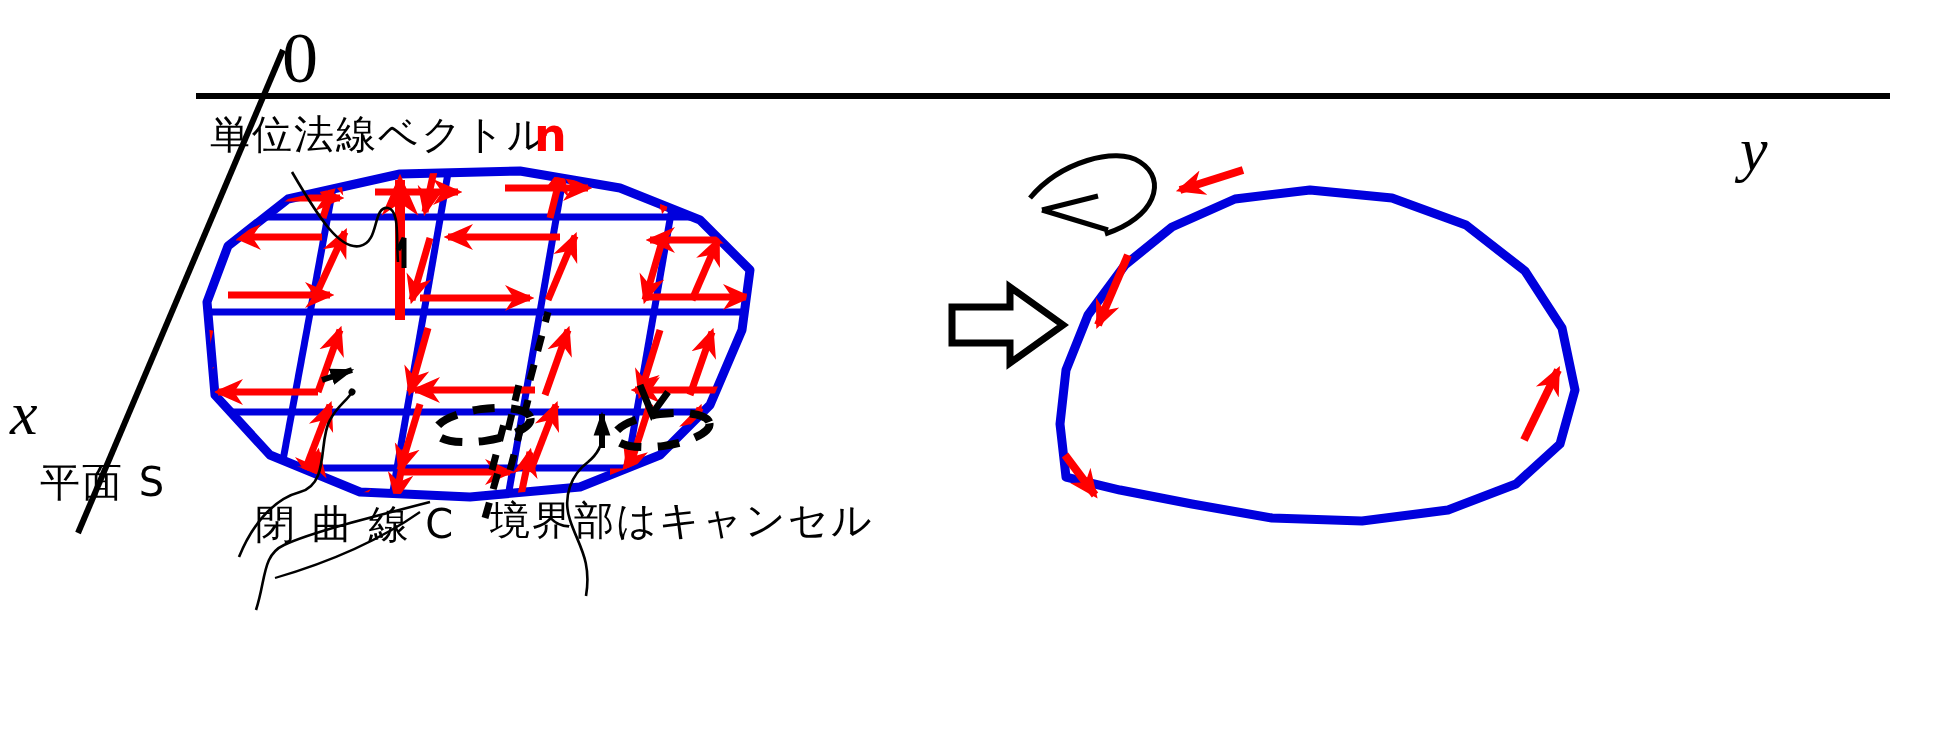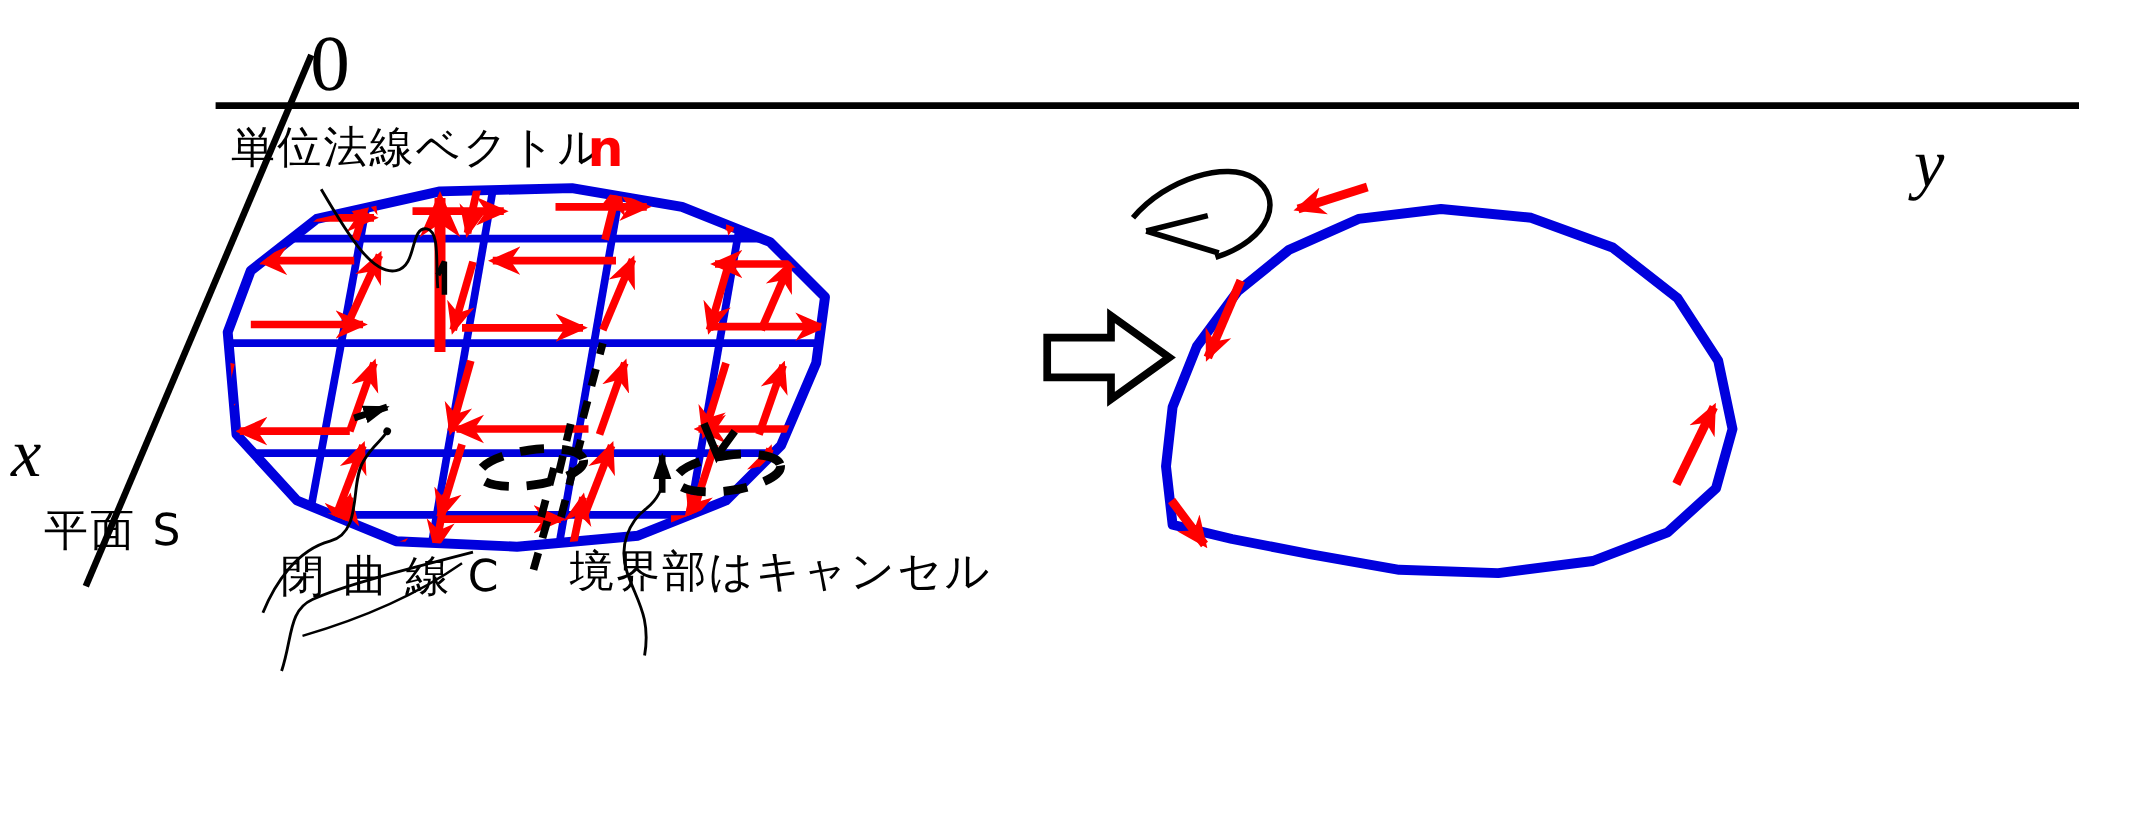--- a/index.html
+++ b/index.html
@@ -223,15 +223,15 @@
   <div class="lbl lbl-axis" style="left:1740px; top:118px;">y</div>
 
   <div class="lbl lbl-jp" style="left:198px; top:114px;margin-left:12px;">単位法線ベクトル</div>
 
   <div class="lbl lbl-n" style="left:534px; top:112px;">n</div>
 
   <div class="lbl lbl-jp" style="left:40px; top:462px;">平面 S</div>
 
   <div class="lbl lbl-jp" style="left:243px; top:504px;margin-left:12px;">閉 曲 線 C</div>
 
-  <div class="lbl lbl-jp" style="left:490px; top:500px;margin-left:28px;">境界部はキャンセル</div>
+  <div class="lbl lbl-jp" style="left:490px; top:500px;">境界部はキャンセル</div>
 
 </div>
 
 </body></html>

